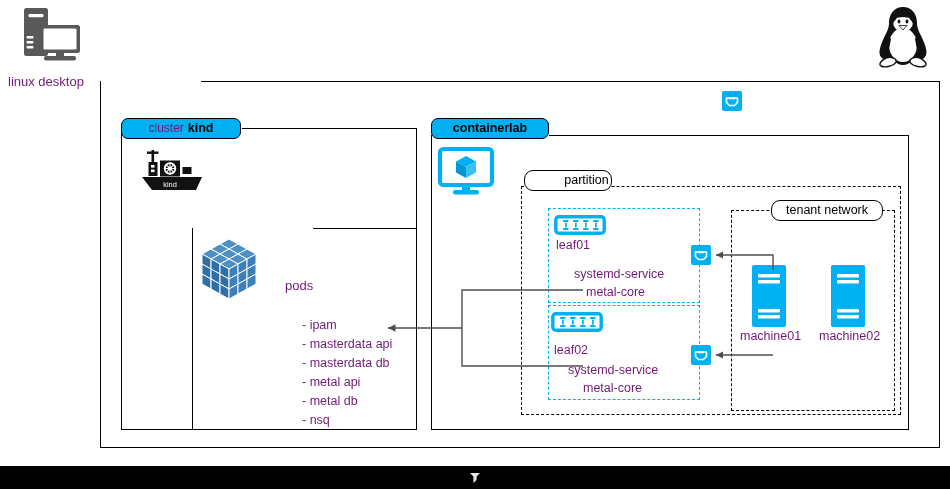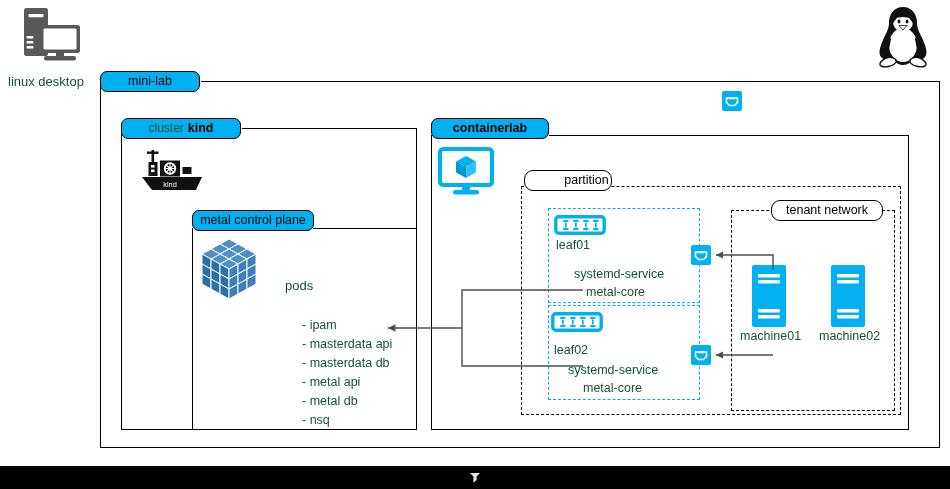--- a/index.html
+++ b/index.html
@@ -55,21 +55,21 @@
     font-size: 12.5px;
     display: flex;
     align-items: center;
     justify-content: center;
     white-space: nowrap;
     line-height: 1;
   }
 
   
   .txt {
-    color: #14532d;
+    color: #701a75;
     font-size: 12.5px;
     white-space: nowrap;
     line-height: 1.25;
   }
   .txt-bold { font-weight: normal; }
   .txt-13 { font-size: 13px; }
 
   .pod-list .pod-item { line-height: 1.52; }
   .pod-list .pod-item.bold { font-weight: normal; }
 
@@ -135,23 +135,20 @@
       <path d="M48 54 C52 56 56 60 53 62 C49 64 40 62 38 58 C37 55 42 52 48 54 Z" fill="#ffffff" stroke="#111111" stroke-width="1.4"></path>
 
       <path d="M17 32 C13 38 12 46 15 50 C17 47 18 40 19 35 Z" fill="#111111"></path>
       <path d="M45 32 C49 38 50 46 47 50 C45 47 44 40 43 35 Z" fill="#111111"></path>
     </svg>
   </div>
 
   <div class="abs solid-box" style="left:100px; top:81px; width:840px; height:367px;"></div>
 
   <div class="abs" style="left:101px; top:74px; width:100px; height:16px; background:#ffffff;"></div>
-  <div class="abs cyan-tab" style="left:100px; top:71px; width:100px; height:21px;">
-    <span>mini-lab</span>
-  </div>
 
   <div class="abs" style="left:722px; top:91px; width:20px; height:20px;">
     <svg width="20" height="20" viewBox="0 0 20 20">
       <rect x="0" y="0" width="20" height="20" rx="2" fill="#00b0f0"></rect>
       <path d="M4.5 7 L4.5 11.5 L7.5 14.5 L12.5 14.5 L15.5 11.5 L15.5 7 Z" fill="none" stroke="#ffffff" stroke-width="1.6" stroke-linejoin="round"></path>
       <rect x="7.2" y="6" width="5.6" height="2.3" fill="#ffffff"></rect>
     </svg>
   </div>
 
   <div class="abs solid-box" style="left:121px; top:128px; width:296px; height:302px;"></div>
@@ -185,23 +182,20 @@
 
       <rect x="42.5" y="19" width="9" height="7" fill="#111111"></rect>
 
       <path d="M2 29 L62 29 L56 42 L12 42 Z" fill="#111111"></path>
       <text x="30" y="39.3" fill="#ffffff" font-size="7.4" font-family="Liberation Sans, sans-serif" text-anchor="middle">kind</text>
     </svg>
   </div>
 
   <div class="abs solid-box" style="left:192px; top:228px; width:225px; height:202px;"></div>
   <div class="abs" style="left:193px; top:221px; width:120px; height:16px; background:#ffffff;"></div>
-  <div class="abs cyan-tab" style="left:192px; top:210px; width:122px; height:21px;">
-    <span>metal control plane</span>
-  </div>
 
   <div class="abs" style="left:200px; top:236px; width:58px; height:58px;">
     <svg width="58" height="58" viewBox="0 0 58 58">
       <g stroke="#ffffff" stroke-width="1">
 
         <g fill="#4e8fc4">
           <polygon points="29,3 38,8 29,13 20,8"></polygon>
           <polygon points="38,8 47,13 38,18 29,13"></polygon>
           <polygon points="20,8 29,13 20,18 11,13"></polygon>
           <polygon points="29,13 38,18 29,23 20,18"></polygon>

